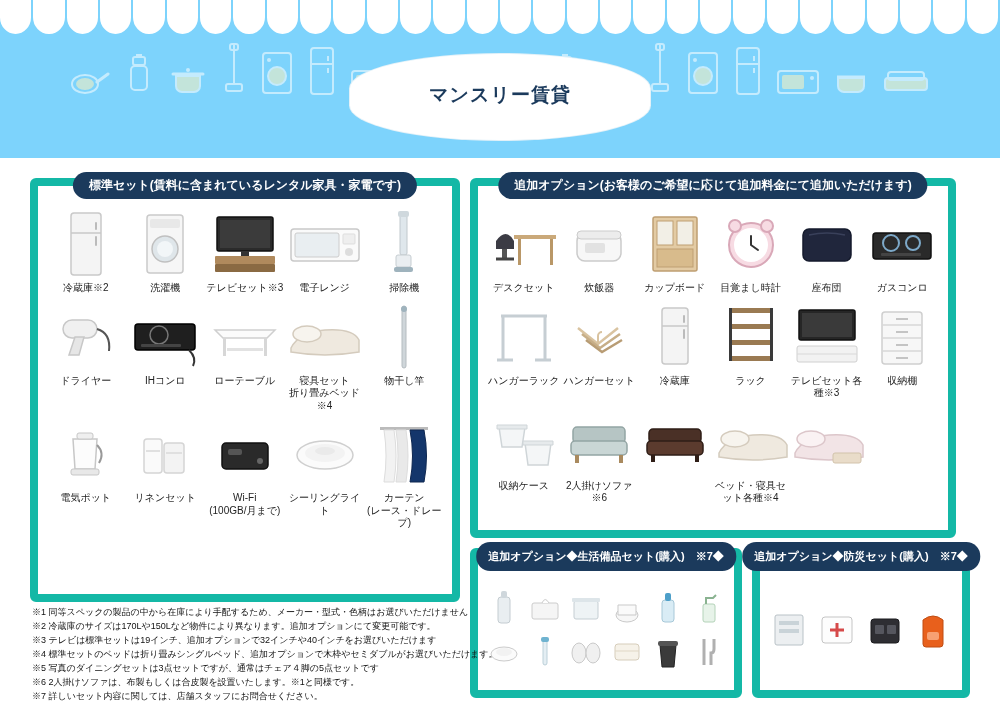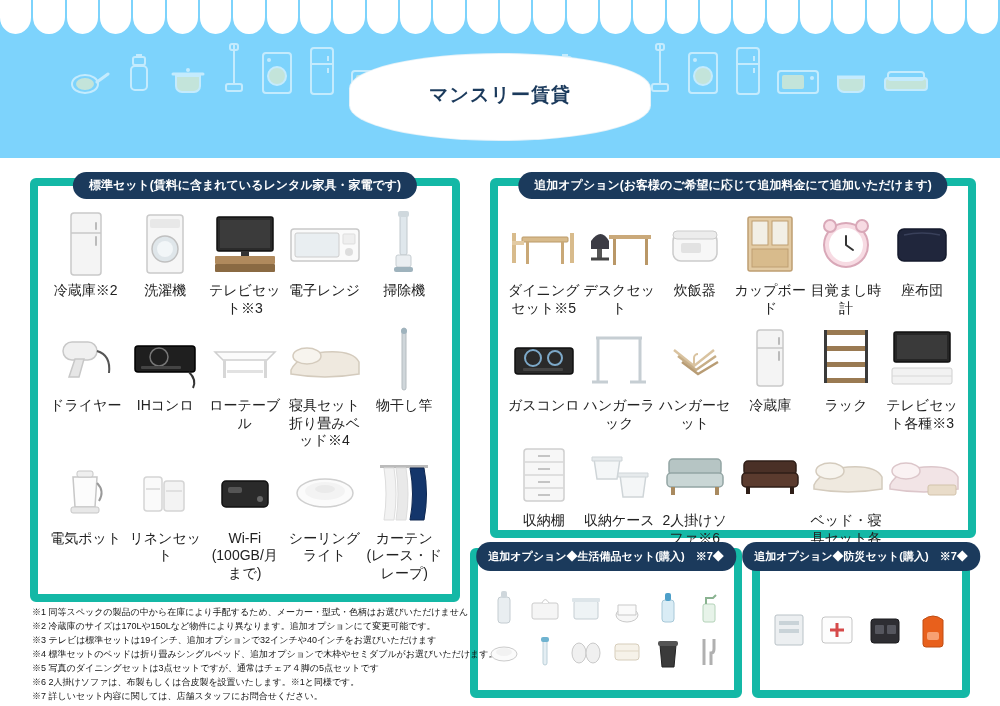--- a/index.html
+++ b/index.html
@@ -81,21 +81,21 @@
     color: #ffffff;
     font-size: 12px;
     font-weight: bold;
     padding: 5px 16px;
     border-radius: 14px;
     white-space: nowrap;
   }
   .panel-title.small { font-size: 11px; padding: 7px 12px; }
 
   #standard-panel { left: 30px; top: 178px; width: 430px; height: 424px; }
-  #option-panel   { left: 490px; top: 178px; width: 486px; height: 360px; }
+  #option-panel   { left: 470px; top: 178px; width: 486px; height: 360px; }
   #life-panel     { left: 470px; top: 548px; width: 272px; height: 150px; }
   #bousai-panel   { left: 752px; top: 548px; width: 218px; height: 150px; }
 
   .grid {
     display: grid;
     padding: 22px 8px 6px 8px;
     width: 100%;
   }
   #standard-grid { grid-template-columns: repeat(5, 1fr); row-gap: 2px; }
   #option-grid   { grid-template-columns: repeat(6, 1fr); row-gap: 2px; }
@@ -108,21 +108,21 @@
   }
   .thumb {
     width: 100%;
     height: 72px;
     display: flex;
     align-items: center;
     justify-content: center;
   }
   .thumb svg { display: block; }
   .cap {
-    font-size: 14px;
+    font-size: 10px;
     color: #222;
     text-align: center;
     line-height: 1.25;
     margin-top: 2px;
     margin-bottom: 4px;
     white-space: pre-line;
   }
 
   
   .smallpanel-body {
@@ -503,33 +503,20 @@
 (レース・ドレープ)</div>
     </div>
 
   </div>
 </div>
 
 <div class="panel" id="option-panel">
   <div class="panel-title">追加オプション(お客様のご希望に応じて追加料金にて追加いただけます)</div>
   <div class="grid" id="option-grid">
 
-    <div class="cell">
-      <div class="thumb">
-        <svg width="72" height="66" viewBox="0 0 72 66">
-            <rect x="14" y="26" width="46" height="5" rx="1" fill="#d8bb8c" stroke="#bb9a68"></rect>
-            <rect x="18" y="31" width="3" height="22" fill="#c9a877"></rect>
-            <rect x="53" y="31" width="3" height="22" fill="#c9a877"></rect>
-            <rect x="4" y="22" width="4" height="30" fill="#d8bb8c"></rect>
-            <path d="M4 30 h12 v4 h-12" fill="#e3cba4"></path>
-            <rect x="62" y="22" width="4" height="30" fill="#d8bb8c"></rect>
-          </svg>
-      </div>
-      <div class="cap">ダイニングセット※5</div>
-    </div>
 
     <div class="cell">
       <div class="thumb">
         <svg width="72" height="66" viewBox="0 0 72 66">
             <rect x="26" y="24" width="42" height="4" fill="#caa97a"></rect>
             <rect x="30" y="28" width="3" height="26" fill="#b99767"></rect>
             <rect x="62" y="28" width="3" height="26" fill="#b99767"></rect>
             <path d="M8 30 q10 -14 18 0 l0 8 h-18 z" fill="#3b3b44"></path>
             <rect x="14" y="38" width="5" height="10" fill="#555"></rect>
             <path d="M8 48 h18" stroke="#444" stroke-width="3"></path>

